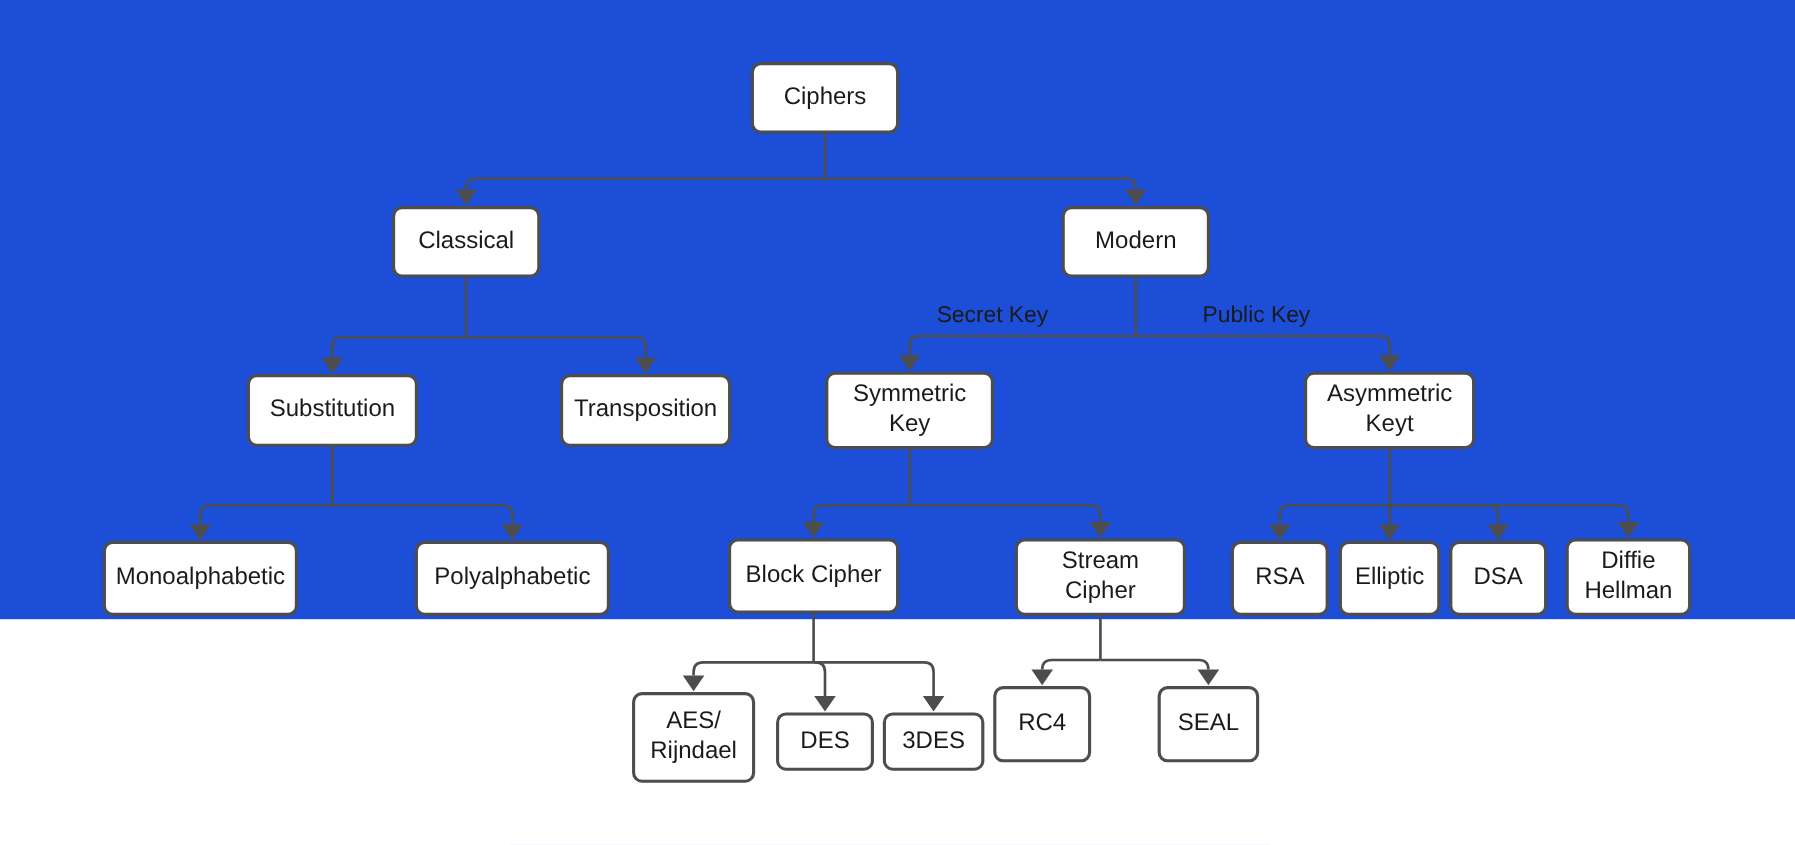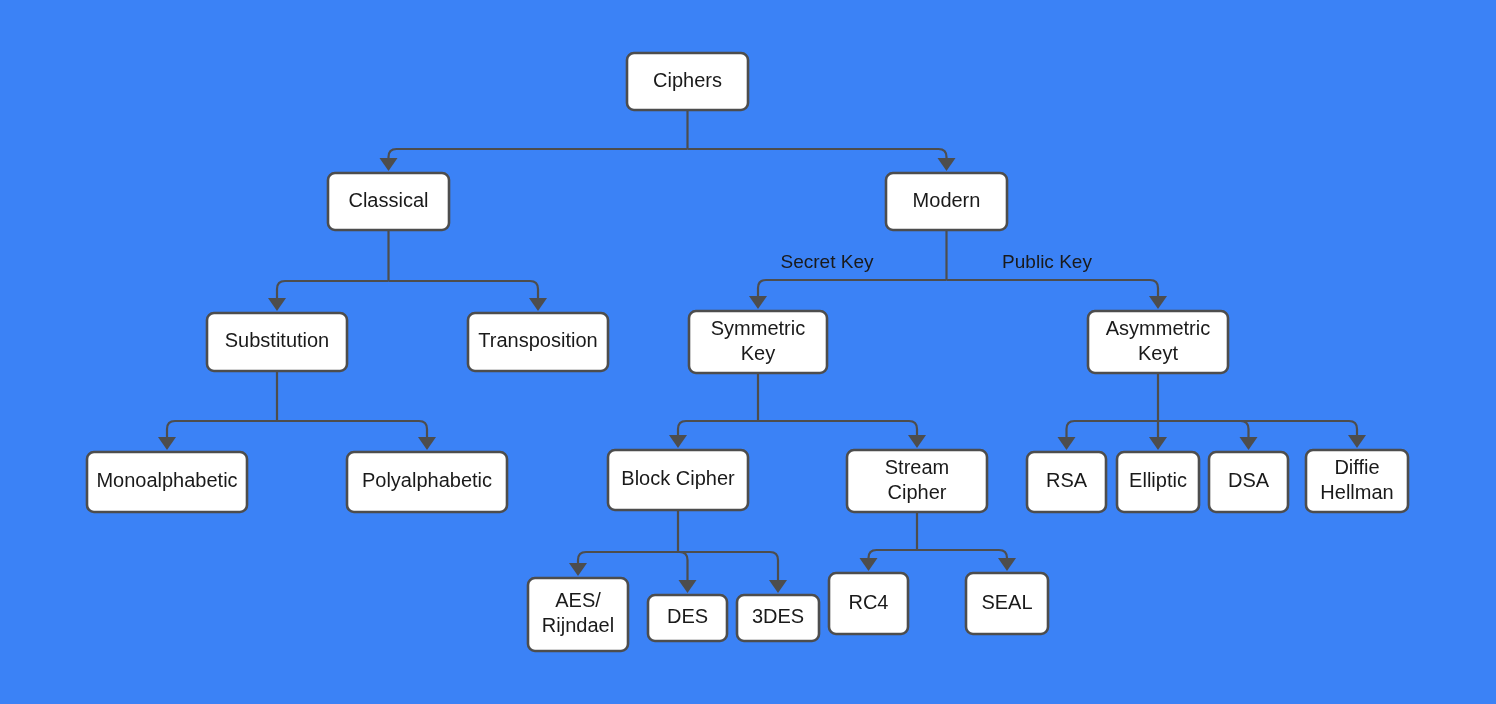--- a/index.html
+++ b/index.html
@@ -9,22 +9,22 @@
   }
   body {
     width: 1496px;
     height: 704px;
     overflow: hidden;
     font-family: "Liberation Sans", sans-serif;
   }
   #diagram-root {
     position: relative;
     width: 1496px;
-    height: 704px;
-    background: #3b82f6;
+    height: 516px;
+    background: #1d4ed8;
     text-align: center;
   }
   svg.layer {
     position: absolute;
     top: 0;
     left: 0;
     width: 1496px;
     height: 704px;
   }
   .node-rect {

